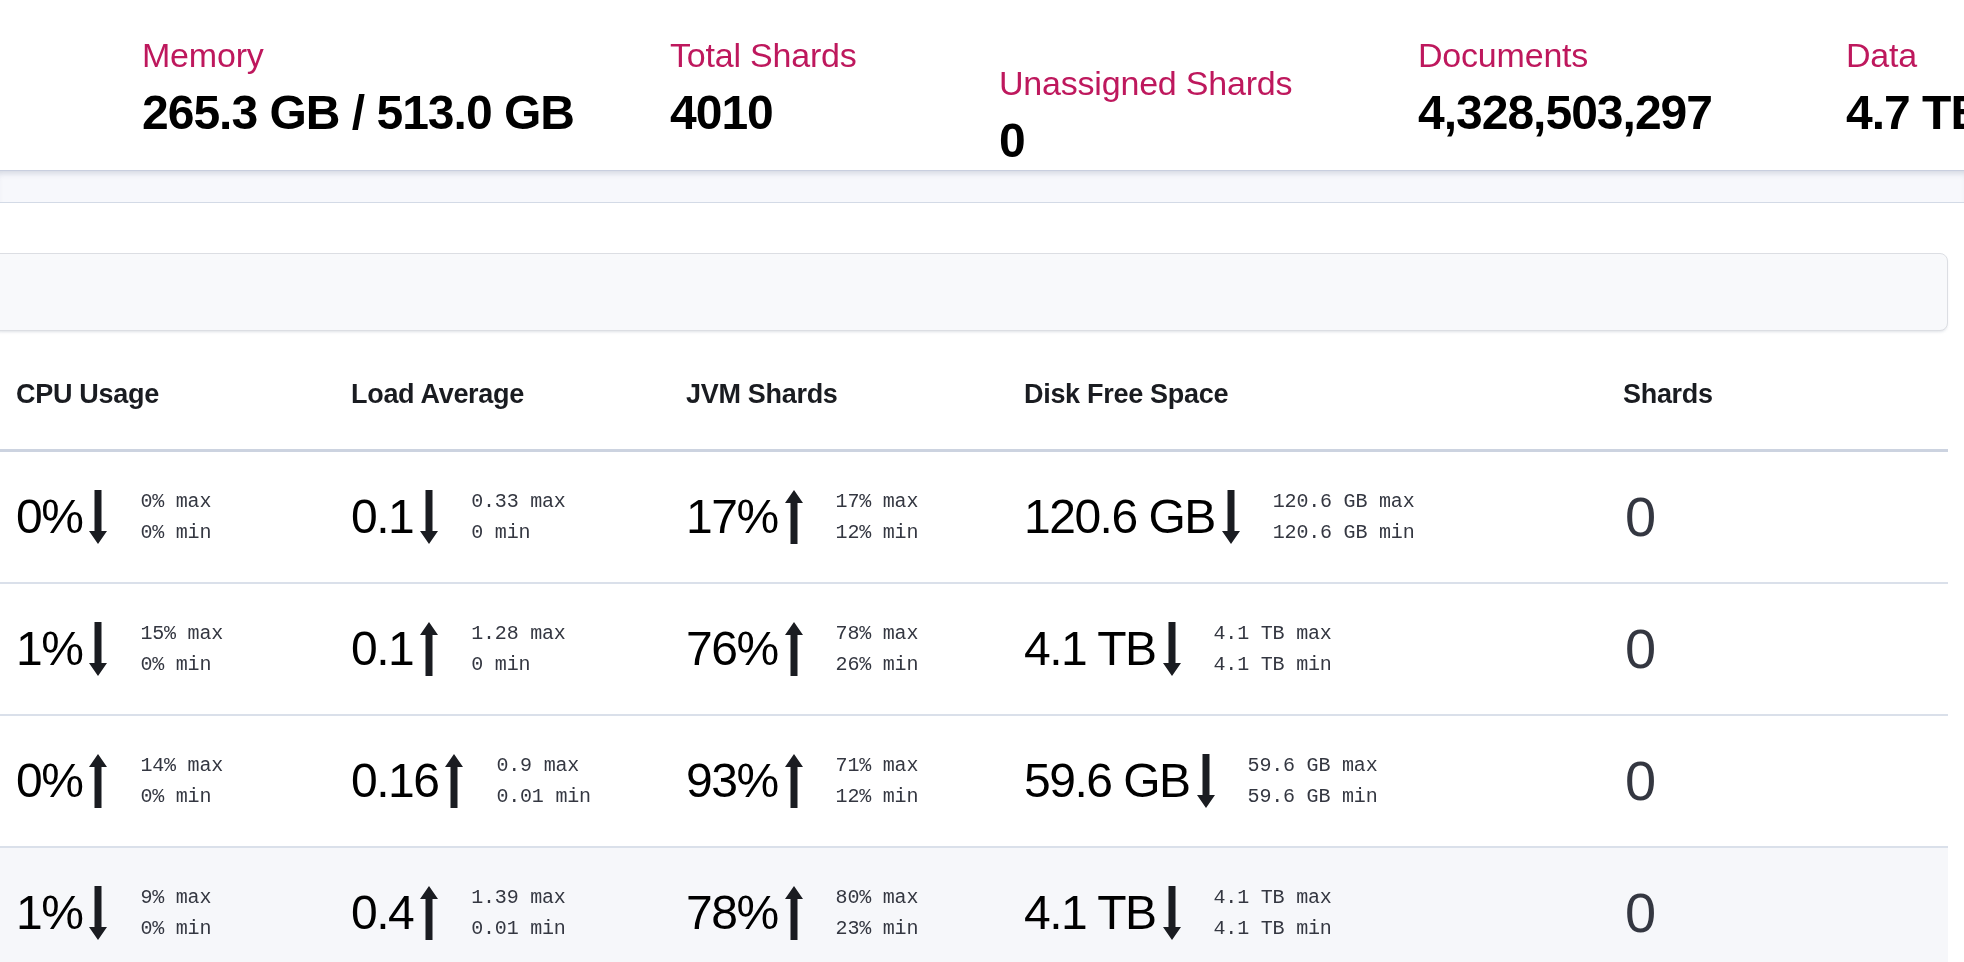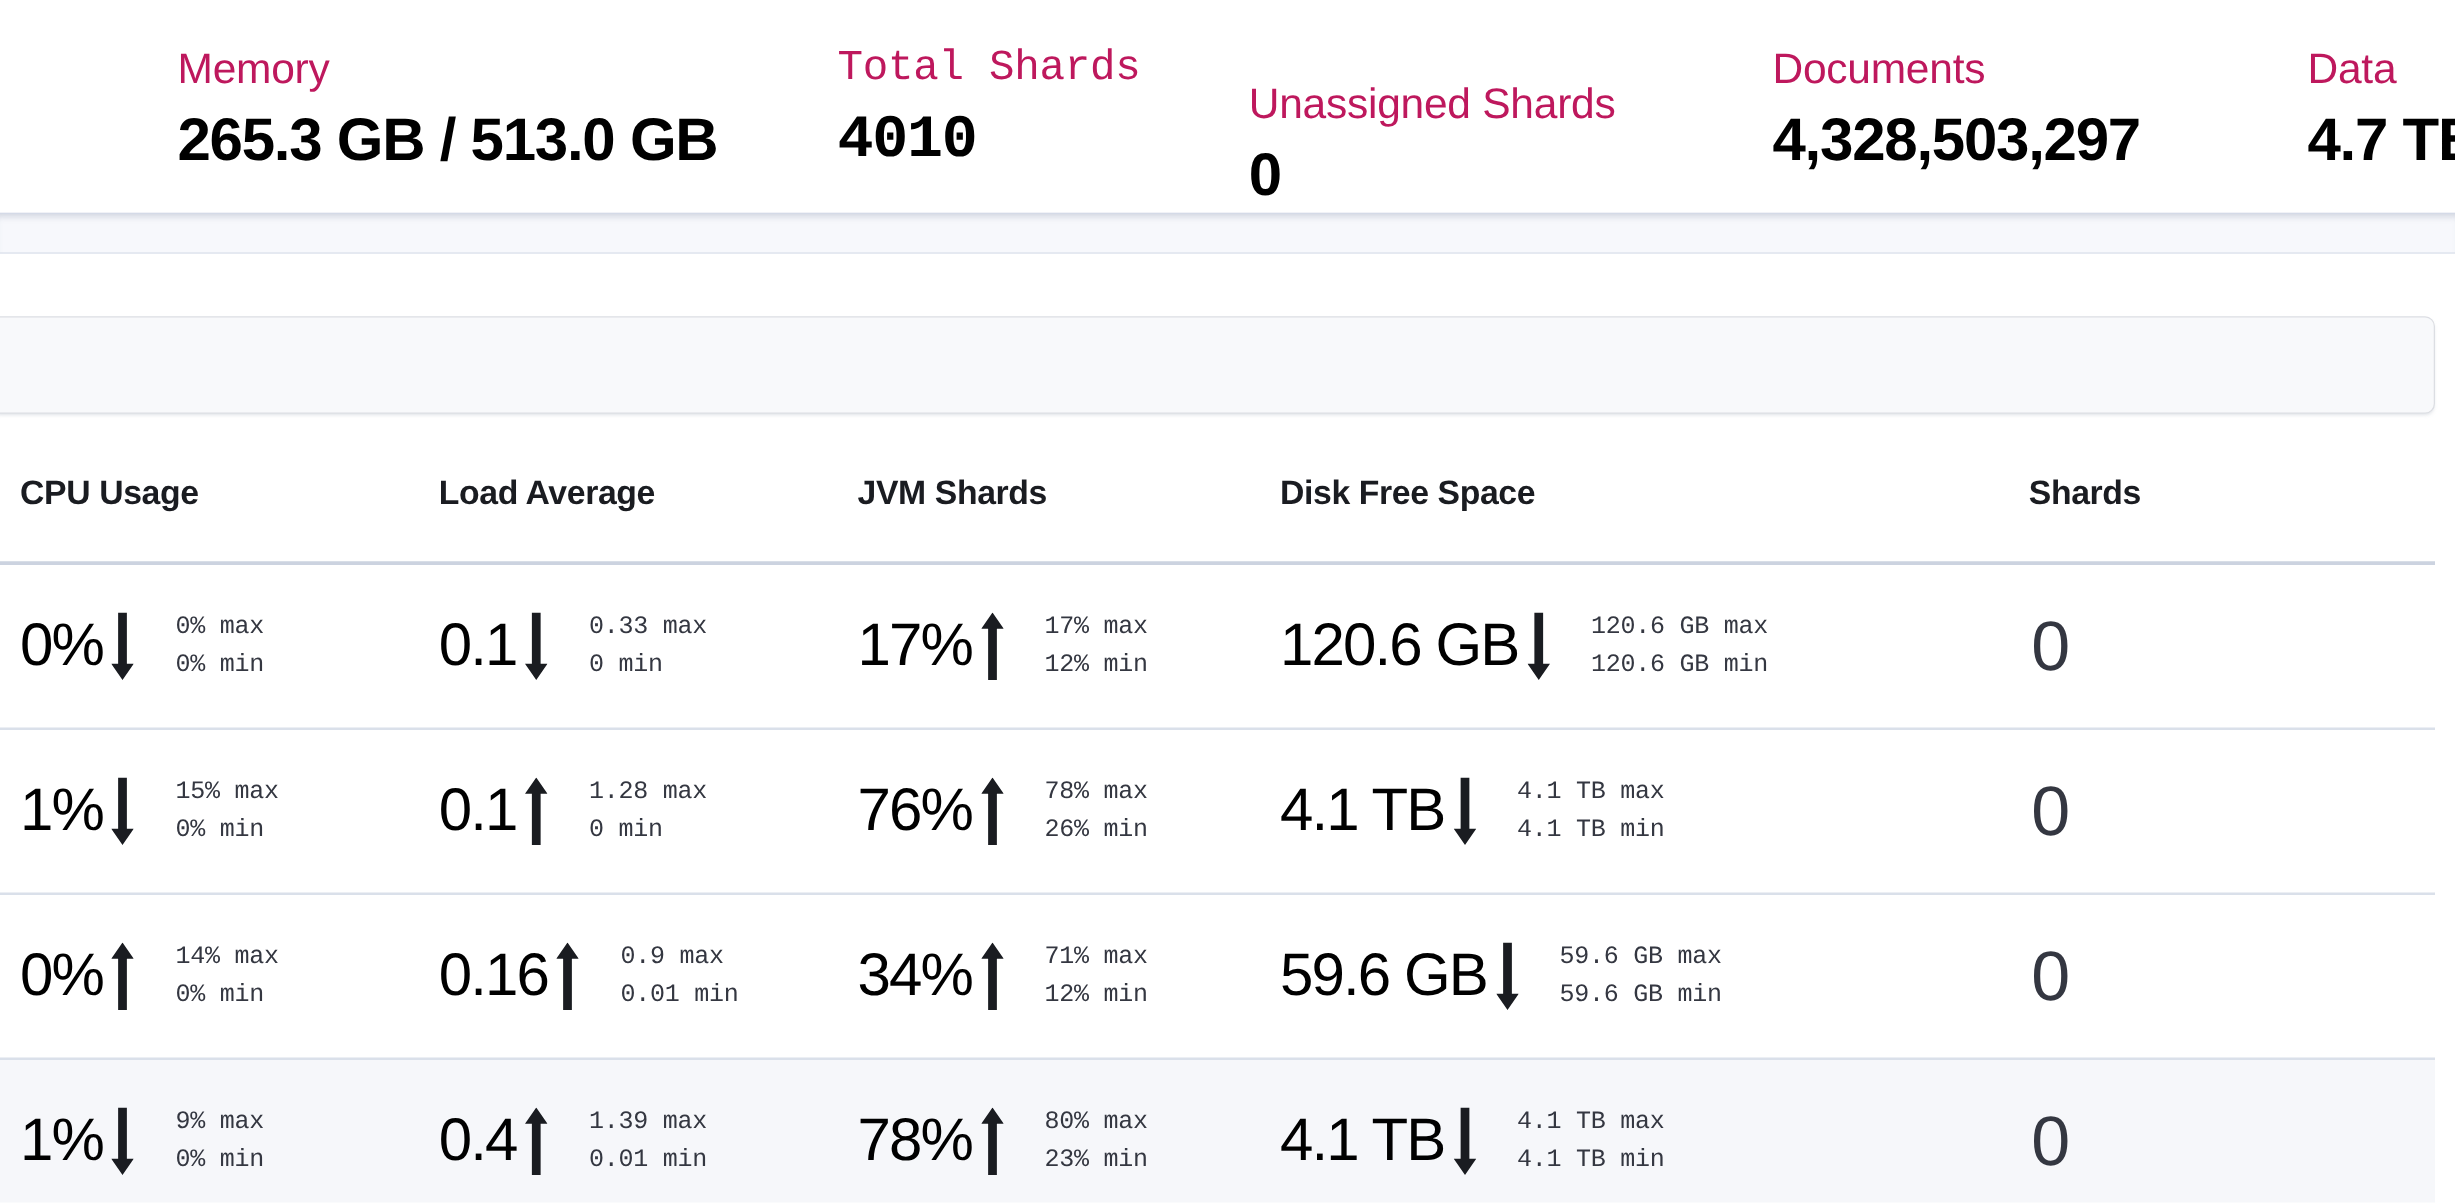--- a/index.html
+++ b/index.html
@@ -4,21 +4,21 @@
 <style>
   html,body{margin:0;padding:0;}
   body{
     width:1964px;height:962px;overflow:hidden;background:#fff;
     font-family:"Liberation Sans","DejaVu Sans",sans-serif;color:#1a1c21;
   }
   
   .stats-bar{position:relative;height:170px;background:#fff;}
   .stat{position:absolute;top:38px;}
   .stat-memory{left:142px;}
-  .stat-total-shards{left:670px;font-family:Liberation Mono, monospace;}
+  .stat-total-shards{left:670px;}
   .stat-unassigned{left:999px;margin-top:28px;}
   .stat-documents{left:1418px;}
   .stat-data{left:1846px;}
   .stat-label{font-size:34px;line-height:1;color:#be185d;letter-spacing:-0.2px;}
   .stat-value{margin-top:17px;font-size:48px;line-height:1;font-weight:bold;color:#000;letter-spacing:-1px;white-space:nowrap;}
   
   .status-band{
     height:31px;background:#f7f8fc;
     border-top:1px solid #c9cfdf;border-bottom:1px solid #d3dae6;
     box-shadow:inset 0 6px 6px -4px rgba(105,115,145,0.28);
@@ -184,21 +184,21 @@
     <div class="metric">
       <span class="metric-value">0.16</span>
       <span class="arrow" data-dir="up">
           <svg width="18" height="54" viewBox="0 0 18 54">
             <path d="M9 0 L18 13 L12.5 13 L12.5 54 L5.5 54 L5.5 13 L0 13 Z" fill="#1a1c21"></path>
           </svg>
         </span>
       <span class="minmax"><span>0.9 max</span><br><span>0.01 min</span></span>
     </div>
     <div class="metric">
-      <span class="metric-value">34%</span>
+      <span class="metric-value">93%</span>
       <span class="arrow" data-dir="up">
           <svg width="18" height="54" viewBox="0 0 18 54">
             <path d="M9 0 L18 13 L12.5 13 L12.5 54 L5.5 54 L5.5 13 L0 13 Z" fill="#1a1c21"></path>
           </svg>
         </span>
       <span class="minmax"><span>71% max</span><br><span>12% min</span></span>
     </div>
     <div class="metric">
       <span class="metric-value">59.6 GB</span>
       <span class="arrow" data-dir="down">

